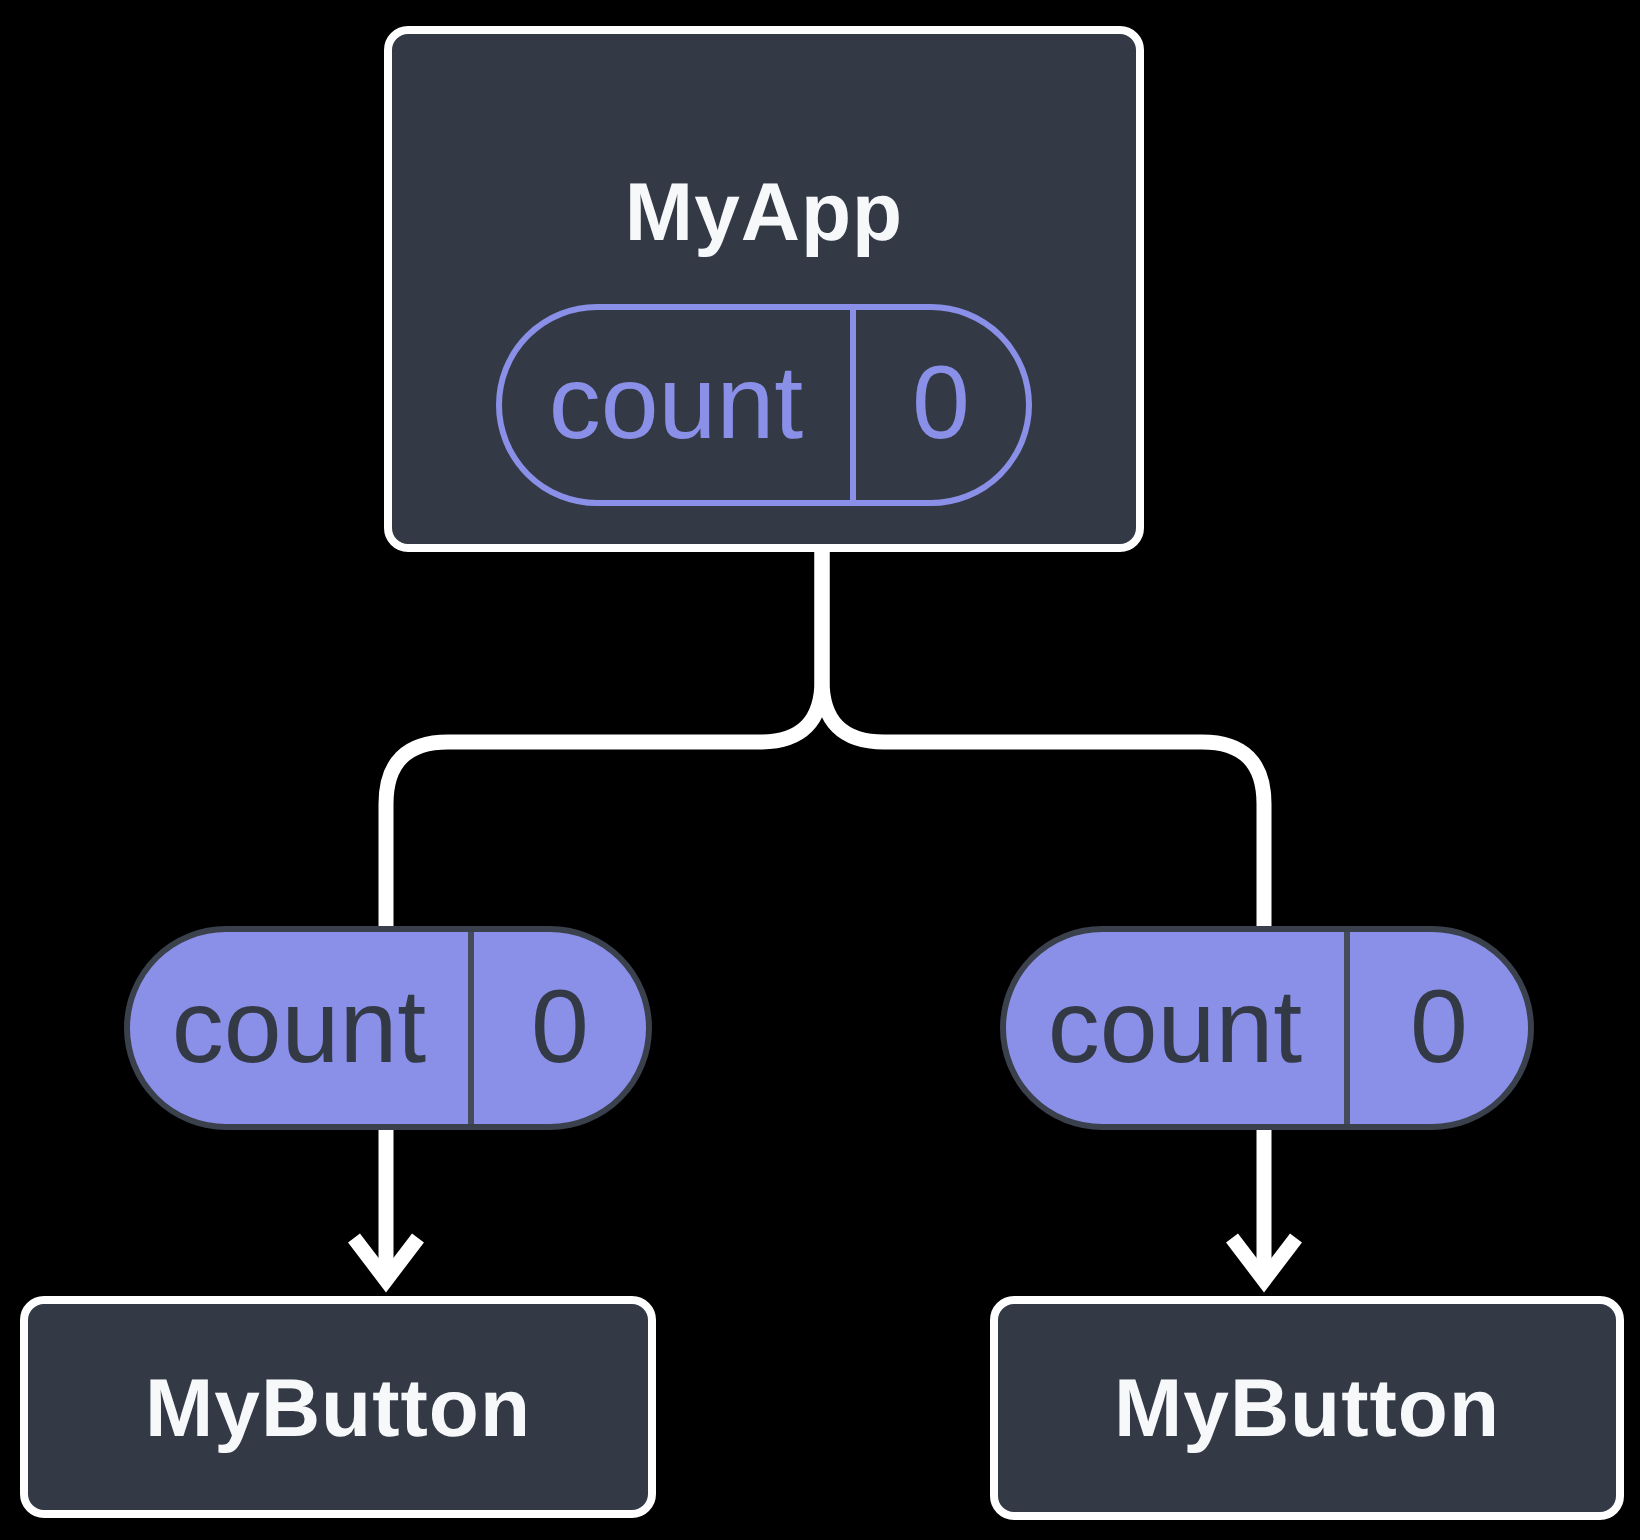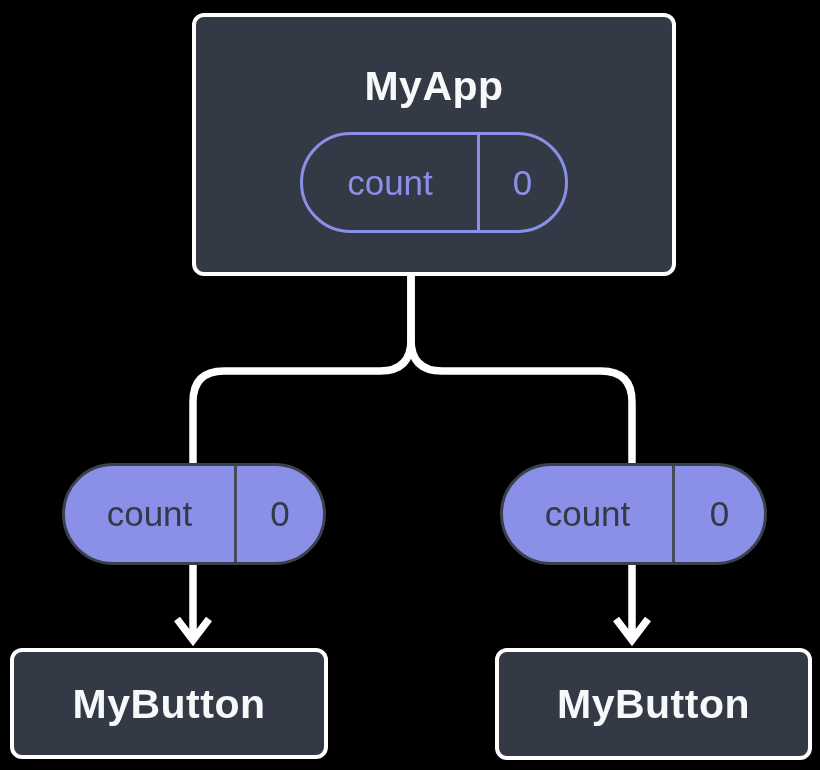--- a/index.html
+++ b/index.html
@@ -35,22 +35,23 @@
     background: #333a46;
     border: 4px solid #ffffff;
     border-radius: 12px;
     display: flex;
     flex-direction: column;
     align-items: center;
   }
   .node-root {
     left: 192px;
     top: 13px;
-    width: 484px;
+    width: 380px;
     height: 263px;
+    justify-content: center;
   }
   .node-title {
     color: #f7f8fa;
     font-size: 41px;
     font-weight: 600;
     line-height: 52px;
     margin-top: 43px;
     letter-spacing: 0.5px;
   }
   .node-leaf {
@@ -78,21 +79,21 @@
     box-sizing: border-box;
     border-radius: 51px;
     display: flex;
     align-items: stretch;
     overflow: hidden;
   }
   .pill-cell {
     display: flex;
     align-items: center;
     justify-content: center;
-    font-size: 35px;
+    font-size: 52px;
   }
   
   .pill-state {
     margin-top: 20px;
     width: 268px;
     height: 101px;
     border: 3px solid #8a90e8;
     background: transparent;
     color: #8a90e8;
   }

